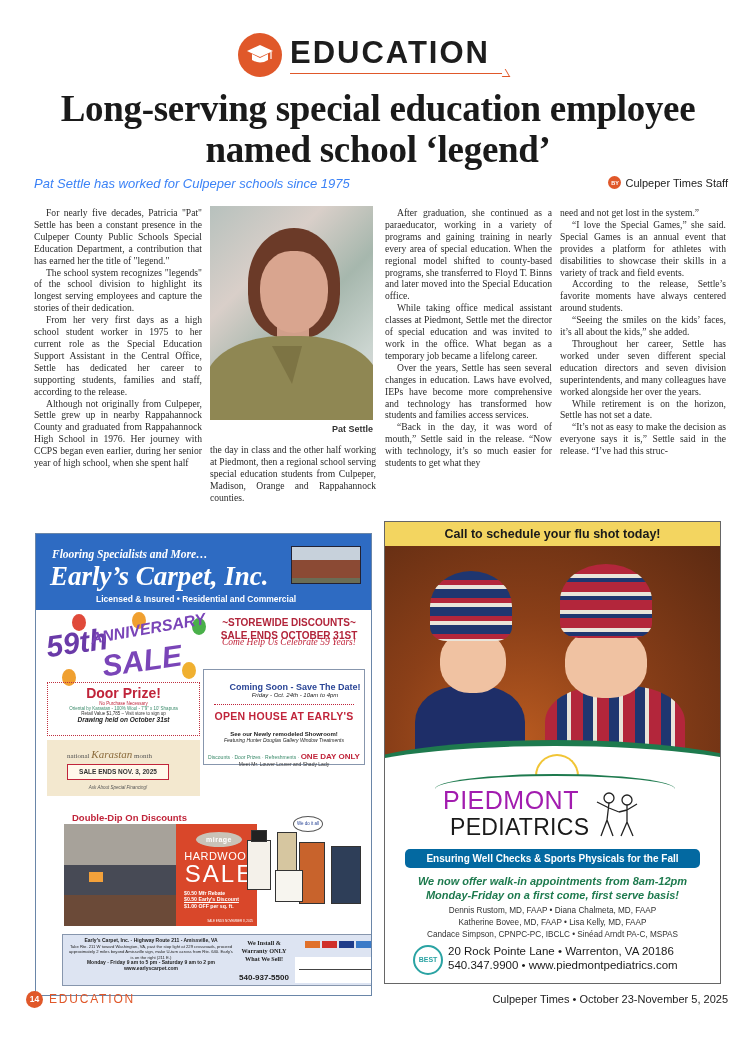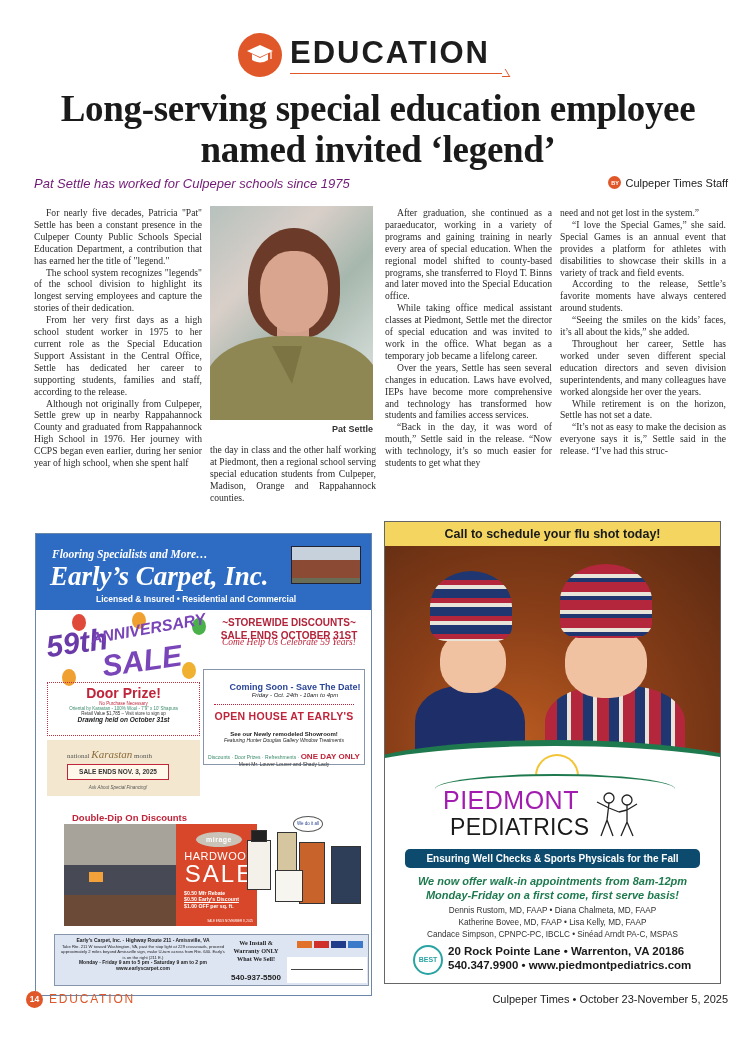--- a/index.html
+++ b/index.html
@@ -10,21 +10,21 @@
   .section-head { position: absolute; left: 238px; top: 33px; width: 275px; height: 48px; }
   .section-head .badge { position: absolute; left: 0; top: 0; width: 44px; height: 44px; border-radius: 50%; background: #e0582a; }
   .section-head .badge svg { position: absolute; left: 8px; top: 10px; }
   .section-head .title { position: absolute; left: 52px; top: 2px; font-family: "Liberation Sans", sans-serif; font-weight: bold; font-size: 31px; letter-spacing: 2px; color: #1d1d1d; }
   .section-head .rule { position: absolute; left: 52px; top: 40px; width: 212px; height: 1px; background: #e0582a; }
   .section-head .rule-tip { position: absolute; left: 262px; top: 36px; width: 8px; height: 8px; border-right: 1px solid #e0582a; border-bottom: 1px solid #e0582a; transform: skewX(30deg); }
 
   
   .headline { position: absolute; left: 20px; top: 88px; width: 716px; text-align: center; font-family: "Liberation Serif", serif; font-weight: bold; font-size: 37px; line-height: 41px; color: #1a1a1a; letter-spacing: -0.3px; }
 
-  .deck { position: absolute; left: 34px; top: 176px; font-family: "Liberation Sans", sans-serif; font-style: italic; font-size: 13px; color: #701a75; }
+  .deck { position: absolute; left: 34px; top: 176px; font-family: "Liberation Sans", sans-serif; font-style: italic; font-size: 13px; color: #3b82f6; }
   .byline { position: absolute; right: 28px; top: 176px; font-family: "Liberation Sans", sans-serif; font-size: 11px; color: #222; display: flex; align-items: center; gap: 4px; }
   .byline .by { width: 13px; height: 13px; border-radius: 50%; background: #e0582a; color: #fff; font-size: 5.5px; font-weight: bold; display: flex; align-items: center; justify-content: center; }
 
   
   .col { position: absolute; font-family: "Liberation Serif", serif; font-size: 9.6px; line-height: 11.9px; text-align: justify; hyphens: auto; color: #2a2a2a; }
   .col p { text-indent: 12px; }
   .col p.noindent { text-indent: 0; }
   .c1 { left: 34px; top: 207px; width: 168px; }
   .c2 { left: 210px; top: 444px; width: 166px; }
   .c3 { left: 385px; top: 207px; width: 167px; }
@@ -81,21 +81,21 @@
   .ad-carpet .hardwood .room { position: absolute; left: 0; top: 0; width: 58%; height: 100%; background: linear-gradient(180deg, #a7a29a 0 40%, #474a55 40% 70%, #6b4a38 70%); }
   .ad-carpet .hardwood .fire { position: absolute; left: 25px; top: 48px; width: 14px; height: 10px; background: #f3a13a; }
   .ad-carpet .hardwood .mirage { position: absolute; left: 132px; top: 8px; width: 46px; height: 15px; border-radius: 50%; background: #c9c3b8; font-family: "Liberation Sans", sans-serif; font-weight: bold; font-size: 7px; color: #fff; text-align: center; line-height: 15px; letter-spacing: 0.5px; }
   .ad-carpet .hardwood .hw { position: absolute; left: 118px; top: 26px; width: 75px; text-align: center; font-family: "Liberation Sans", sans-serif; font-size: 11px; color: #fff; letter-spacing: 0.5px; }
   .ad-carpet .hardwood .sl { position: absolute; left: 118px; top: 36px; width: 75px; text-align: center; font-family: "Liberation Sans", sans-serif; font-size: 24px; color: #fff; letter-spacing: 2px; }
   .ad-carpet .hardwood .rb { position: absolute; left: 120px; top: 66px; font-family: "Liberation Sans", sans-serif; font-weight: bold; font-size: 5.2px; line-height: 6.4px; color: #fff; }
   .ad-carpet .hardwood .fine { position: absolute; right: 4px; bottom: 3px; font-size: 3px; color: #fff; font-family: "Liberation Sans", sans-serif; }
   .ad-carpet .mascots { position: absolute; left: 205px; top: 282px; width: 128px; height: 110px; }
   .ad-carpet .mascot { position: absolute; border: 1px solid #333; }
   .ad-carpet .bubble { position: absolute; left: 52px; top: 0; width: 30px; height: 16px; border-radius: 50%; border: 1px solid #555; background: #fff; font-family: "Liberation Sans", sans-serif; font-size: 4.5px; text-align: center; line-height: 14px; color: #2a4596; }
-  .ad-carpet .footbox { position: absolute; left: 18px; top: 400px; width: 315px; height: 52px; background: #dde4f2; border: 1px solid #8796ad; }
+  .ad-carpet .footbox { position: absolute; left: 26px; top: 400px; width: 315px; height: 52px; background: #dde4f2; border: 1px solid #8796ad; }
   .ad-carpet .footbox .addr { position: absolute; left: 4px; top: 3px; width: 168px; text-align: center; font-family: "Liberation Sans", sans-serif; font-size: 4.2px; line-height: 5.6px; color: #222; }
   .ad-carpet .footbox .addr b { font-size: 5px; }
   .ad-carpet .footbox .warranty { position: absolute; left: 172px; top: 4px; width: 58px; text-align: center; font-family: "Liberation Serif", serif; font-weight: bold; font-size: 6.2px; line-height: 8px; color: #222; }
   .ad-carpet .footbox .phone { position: absolute; left: 172px; top: 38px; width: 58px; text-align: center; font-family: "Liberation Sans", sans-serif; font-weight: bold; font-size: 8px; color: #222; }
   .ad-carpet .footbox .cards { position: absolute; left: 242px; top: 6px; display: flex; gap: 2px; }
   .ad-carpet .footbox .cards span { display: block; width: 15px; height: 7px; }
   .ad-carpet .footbox .map { position: absolute; left: 232px; top: 22px; width: 80px; height: 26px; background: #fff; }
   .ad-carpet .footbox .map::after { content: ""; position: absolute; left: 4px; right: 4px; top: 12px; height: 1px; background: #444; }
 
   
@@ -107,25 +107,25 @@
   .ad-peds .body1 { position: absolute; left: 30px; top: 140px; width: 110px; height: 90px; border-radius: 40% 40% 0 0; background: #1e2e68; }
   .ad-peds .hat2 { position: absolute; left: 175px; top: 18px; width: 92px; height: 74px; border-radius: 50% 50% 20% 20%; background: repeating-linear-gradient(180deg, #b3263b 0 10px, #e9e4da 10px 14px, #1f3670 14px 18px); }
   .ad-peds .face2 { position: absolute; left: 180px; top: 82px; width: 82px; height: 70px; border-radius: 45%; background: #f0c2a2; }
   .ad-peds .body2 { position: absolute; left: 160px; top: 140px; width: 140px; height: 90px; border-radius: 40% 40% 0 0; background: repeating-linear-gradient(90deg, #b3263b 0 12px, #1f3670 12px 22px, #e9e4da 22px 26px); }
   .ad-peds .arc { position: absolute; left: -40px; top: 218px; width: 420px; height: 70px; border-radius: 50% 50% 0 0; background: #fff; border-top: 6px solid #1e7a4e; }
   .ad-peds .sun { position: absolute; left: 150px; top: 232px; width: 44px; height: 22px; border: 2px solid #f1c535; border-bottom: none; border-radius: 44px 44px 0 0; }
   .ad-peds .hills { position: absolute; left: 50px; top: 252px; width: 240px; height: 30px; border-top: 2px solid #1e7a4e; border-radius: 50% 50% 0 0; }
   .ad-peds .brand1 { position: absolute; left: 58px; top: 264px; font-family: "Liberation Sans", sans-serif; font-size: 25px; color: #a21caf; letter-spacing: 0.5px; }
   .ad-peds .brand2 { position: absolute; left: 65px; top: 292px; font-family: "Liberation Sans", sans-serif; font-size: 23px; color: #1a1a1a; letter-spacing: 0.3px; }
   .ad-peds .dancers { position: absolute; left: 208px; top: 268px; width: 48px; height: 50px; }
-  .ad-peds .ensuring { position: absolute; left: 20px; top: 327px; width: 295px; height: 19px; border-radius: 5px; background: #0c4a6e; text-align: center; font-family: "Liberation Sans", sans-serif; font-weight: bold; font-size: 10px; line-height: 19px; color: #fff; }
+  .ad-peds .ensuring { position: absolute; left: 20px; top: 327px; width: 295px; height: 19px; border-radius: 5px; background: #0369a1; text-align: center; font-family: "Liberation Sans", sans-serif; font-weight: bold; font-size: 10px; line-height: 19px; color: #fff; }
   .ad-peds .walkin { position: absolute; left: 0; top: 352px; width: 100%; text-align: center; font-family: "Liberation Sans", sans-serif; font-style: italic; font-weight: bold; font-size: 11px; line-height: 14px; color: #1e7a4e; }
   .ad-peds .docs { position: absolute; left: 0; top: 383px; width: 100%; text-align: center; font-family: "Liberation Sans", sans-serif; font-size: 8.2px; line-height: 12px; color: #333; }
   .ad-peds .best { position: absolute; left: 28px; top: 423px; width: 30px; height: 30px; border-radius: 50%; border: 2px solid #2aa3a3; font-family: "Liberation Sans", sans-serif; font-weight: bold; font-size: 7px; color: #2aa3a3; text-align: center; line-height: 26px; }
-  .ad-peds .addr { position: absolute; left: 63px; top: 422px; font-family: "Liberation Sans", sans-serif; font-weight: bold; font-size: 11.5px; line-height: 14px; color: #1a1a1a; }
+  .ad-peds .addr { position: absolute; left: 63px; top: 422px; font-family: "Liberation Sans", sans-serif; font-weight: normal; font-size: 11.5px; line-height: 14px; color: #1a1a1a; }
 
   
   .footer { position: absolute; left: 26px; top: 991px; width: 702px; height: 18px; font-family: "Liberation Sans", sans-serif; }
   .footer .pg { position: absolute; left: 0; top: 0; width: 17px; height: 17px; border-radius: 50%; background: #e0582a; color: #fff; font-size: 8.5px; font-weight: bold; text-align: center; line-height: 17px; }
   .footer .sec { position: absolute; left: 23px; top: 1px; font-size: 12px; letter-spacing: 1.8px; color: #e0582a; }
   .footer .pub { position: absolute; right: 0; top: 2px; font-size: 11px; color: #222; }
 </style>
 </head>
 <body>
 
@@ -137,21 +137,21 @@
       <line x1="25" y1="9" x2="25" y2="16" stroke="#fff" stroke-width="1.2"></line>
     </svg>
   </div>
   <div class="title">EDUCATION</div>
   <div class="rule"></div>
   <div class="rule-tip"></div>
 </div>
 
 <h1 class="headline">
   <span>Long-serving special education employee</span><br>
-  <span>named invited ‘legend’</span>
+  <span>named school ‘legend’</span>
 </h1>
 
 <div class="deck">Pat Settle has worked for Culpeper schools since 1975</div>
 <div class="byline">
   <span class="by">BY</span>
   <span>Culpeper Times Staff</span>
 </div>
 
 <div class="col c1">
   <p>For nearly five decades, Patricia "Pat" Settle has been a constant presence in the Culpeper County Public Schools Special Education Department, a contribution that has earned her the title of "legend."</p>

